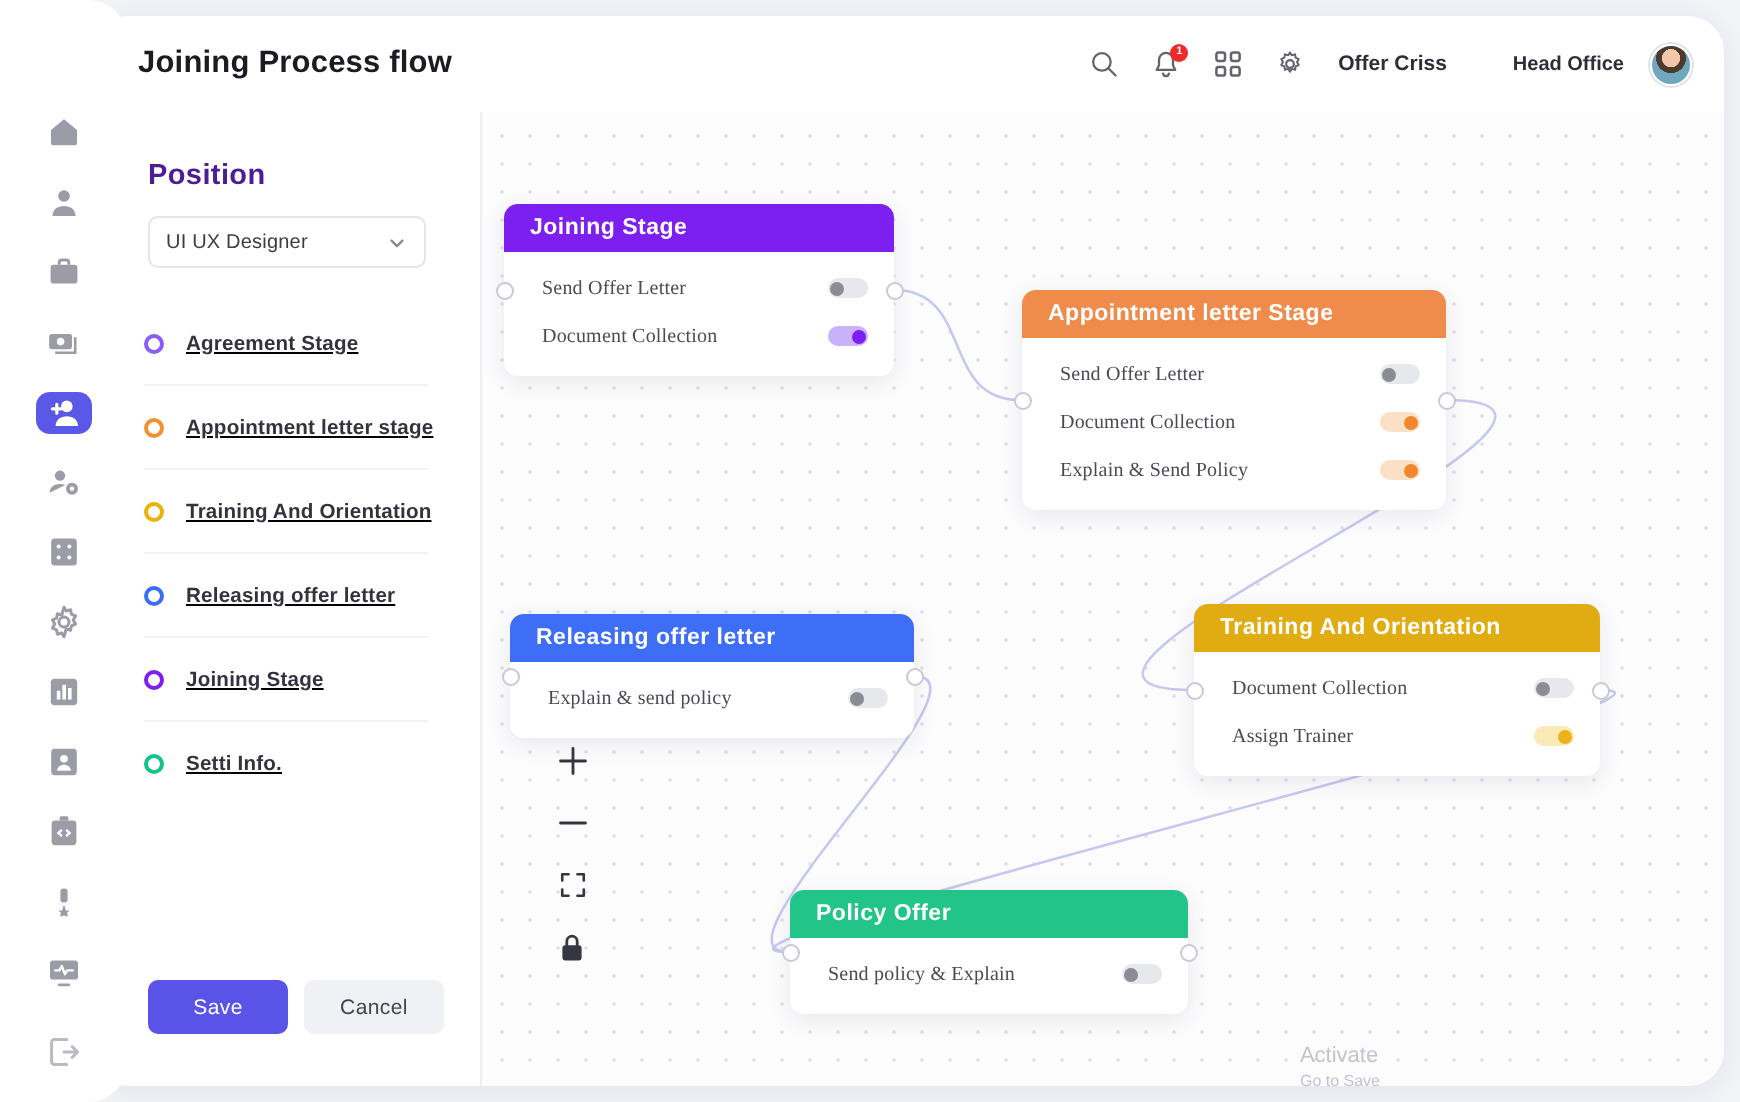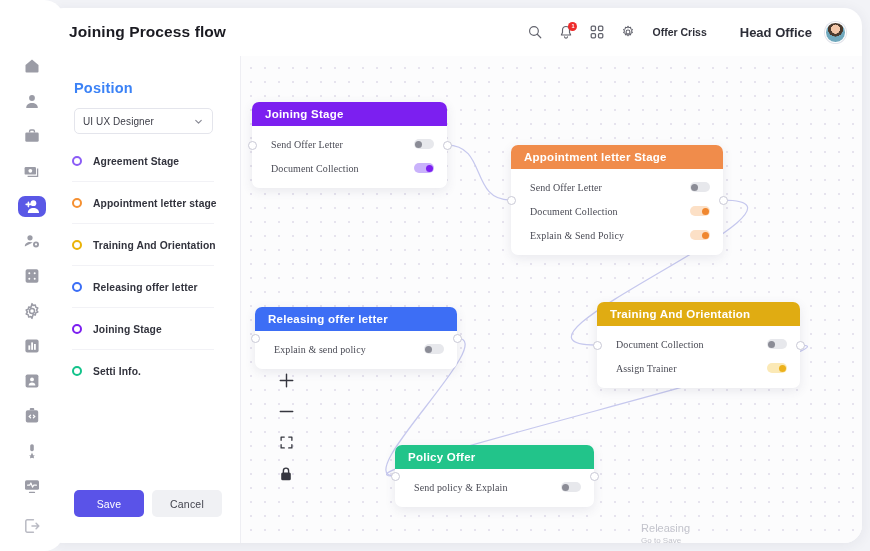--- a/index.html
+++ b/index.html
@@ -102,21 +102,21 @@
     font-size: 5.5px;
     font-weight: bold;
     line-height: 9px;
     text-align: center;
   }
   .user-name {
     font-size: 10.5px; font-weight: bold; color: #2d2e38;
     margin-left: 2px; cursor: pointer;
   }
   .office-name {
-    font-size: 13px; font-weight: bold; color: #2d2e38;
+    font-size: 10px; font-weight: bold; color: #2d2e38;
     cursor: pointer;
     padding-left: 20px;
   }
   .avatar {
     width: 21px; height: 21px;
     border-radius: 50%;
     background: radial-gradient(circle at 50% 32%, #f2c6a8 0 28%, #4b3a2d 29% 46%, #6fa8bd 47% 100%);
     border: 1.5px solid #fff;
     box-shadow: 0 0 0 1px #e2e3ea;
     cursor: pointer;
@@ -140,21 +140,21 @@
     height: 487px;
     background: #ffffff;
     flex: 0 0 194px;
     border-radius: 0 0 0 18px;
   }
   .panel-title {
     position: absolute;
     left: 28px; top: 24px;
     font-size: 14.5px;
     font-weight: bold;
-    color: #3b82f6;
+    color: #4c1d95;
     letter-spacing: .2px;
   }
   .select-box {
     position: absolute;
     left: 28px; top: 52px;
     width: 139px; height: 26px;
     border: 1px solid #e4e5ec;
     border-radius: 5px;
     background: #fff;
     display: flex; align-items: center;
@@ -164,22 +164,23 @@
   .select-value {
     font-size: 10px;
     color: #3b3c46;
     letter-spacing: .1px;
     flex: 1;
   }
   .chev { color: #8a8b96; display: flex; }
 
   .stage-list {
     position: absolute;
-    left: 0; top: 84px;
+    left: 0; top: 95px;
     width: 194px;
+    text-decoration: underline;
   }
   .stage-row {
     position: relative;
     height: 42px;
     display: flex; align-items: center;
     padding-left: 26px;
     cursor: pointer;
   }
   .stage-row::after {
     content: "";
@@ -695,17 +696,17 @@
         <span>
           <svg width="18" height="18" viewBox="0 0 18 18">
             <path d="M10.4 2.8H4.2a1.4 1.4 0 0 0-1.4 1.4v9.6a1.4 1.4 0 0 0 1.4 1.4h6.2" stroke="currentColor" stroke-width="1.5" fill="none" stroke-linecap="round"></path>
             <path d="M9 9h6.4M13.1 6.3 15.8 9l-2.7 2.7" stroke="currentColor" stroke-width="1.5" fill="none" stroke-linecap="round" stroke-linejoin="round"></path>
           </svg>
         </span>
       </div>
     </div>
 
   <div class="watermark">
-    <div class="wm1">Releasing</div>
+    <div class="wm1">Activate</div>
     <div class="wm2">Go to Save</div>
   </div>
 
 </div>
 
 </body></html>

